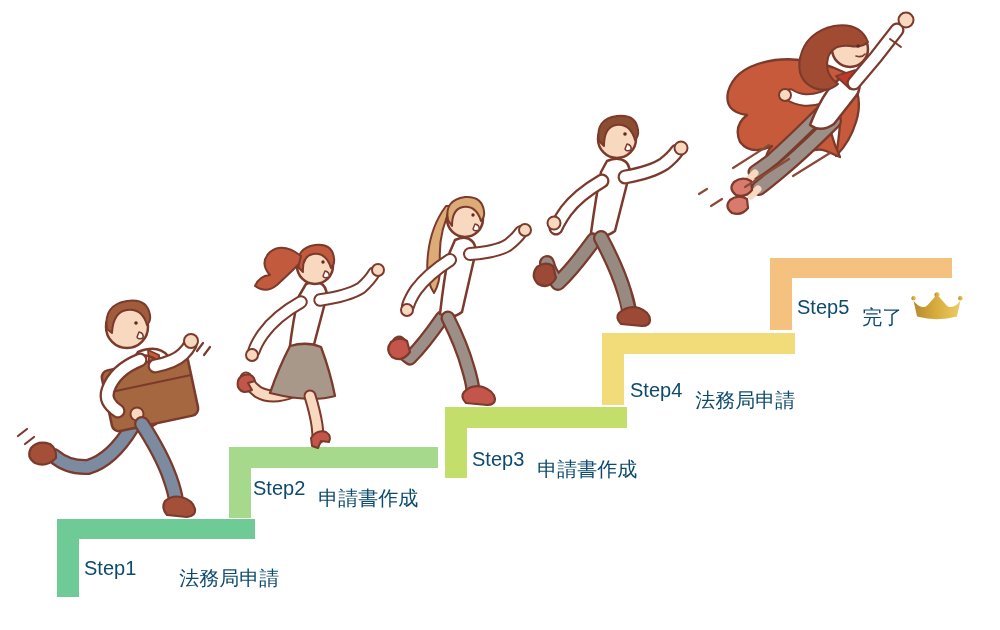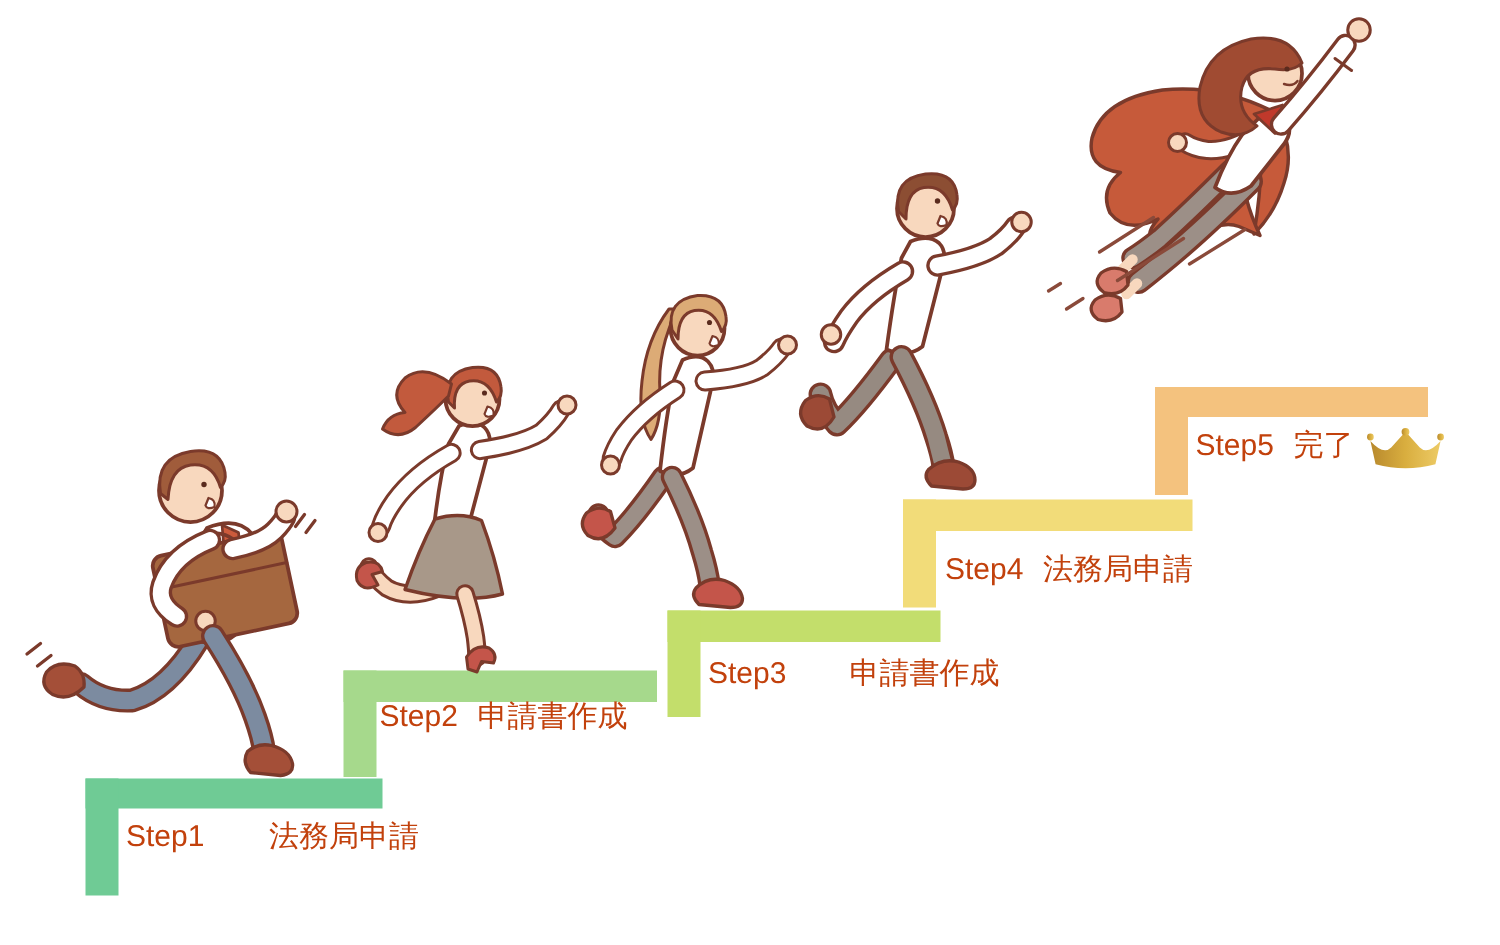--- a/index.html
+++ b/index.html
@@ -1,22 +1,22 @@
 <!DOCTYPE html>
 <html><head>
 <meta charset="utf-8">
 <style>
   html,body{margin:0;padding:0;background:#ffffff;}
   .canvas{position:relative;width:1000px;height:630px;background:#ffffff;overflow:hidden;
           font-family:"Liberation Sans","DejaVu Sans",sans-serif;}
   .art{position:absolute;left:0;top:0;z-index:1;}
-  .step-label{position:absolute;z-index:2;display:flex;
-              font-size:20px;line-height:24px;color:#c2410c;white-space:nowrap;}
+  .step-label{position:absolute;z-index:2;display:flex;align-items:center;
+              font-size:20px;line-height:24px;color:#0c4a6e;white-space:nowrap;}
   .step-label .num{font-weight:400;}
-  .step-label .ttl{margin-left:13px;}
+  .step-label .ttl{margin-left:13px;margin-top:20px;}
   .crown{margin-left:9px;display:block;}
 </style>
 </head>
 <body>
 
 <div class="canvas">
 
   <svg class="art" width="1000" height="630" viewBox="0 0 1000 630">
 
     <g fill="#6FCB95">
@@ -205,21 +205,21 @@
   </svg>
 
   <div class="step-label" style="left:84px;top:546px;gap:30px;">
     <span class="num">Step1</span>
     <span class="ttl">法務局申請</span>
   </div>
   <div class="step-label" style="left:253px;top:466px;">
     <span class="num">Step2</span>
     <span class="ttl">申請書作成</span>
   </div>
-  <div class="step-label" style="left:472px;top:437px;gap:29px;">
+  <div class="step-label" style="left:472px;top:437px;">
     <span class="num">Step3</span>
     <span class="ttl">申請書作成</span>
   </div>
   <div class="step-label" style="left:630px;top:368px;">
     <span class="num">Step4</span>
     <span class="ttl">法務局申請</span>
   </div>
   <div class="step-label" style="left:797px;top:285px;">
     <span class="num">Step5</span>
     <span class="ttl">完了</span>

